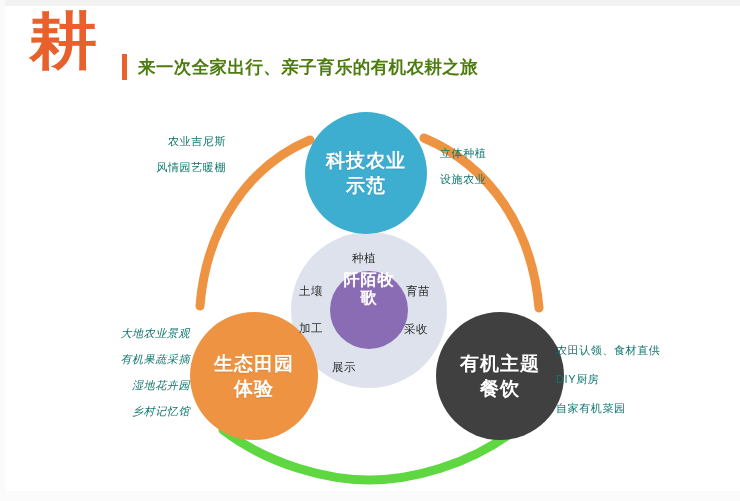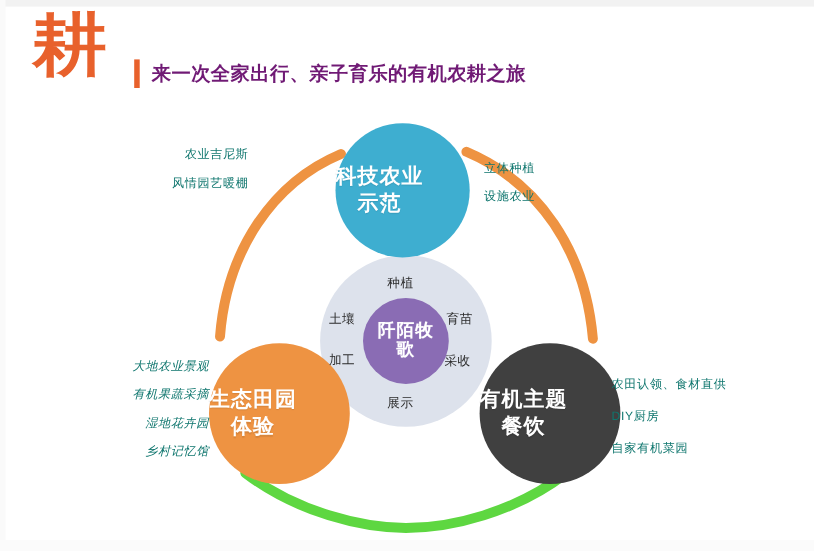--- a/index.html
+++ b/index.html
@@ -70,21 +70,21 @@
     width: 5px;
     height: 26px;
     background: #e8612c;
   }
   .title-text {
     position: absolute;
     left: 108px;
     top: 42px;
     font-size: 17.5px;
     font-weight: bold;
-    color: #701a75;
+    color: #4d7c0f;
     letter-spacing: 0.4px;
     white-space: nowrap;
     line-height: 22px;
   }
 
   
   .diagram {
     position: absolute;
     left: 0;
     top: 88px;
@@ -96,21 +96,21 @@
     left: 0;
     top: 0;
   }
 
   
   .lobe {
     position: absolute;
     border-radius: 50%;
     display: flex;
     align-items: center;
-    justify-content: flex-start;
+    justify-content: center;
     text-align: center;
     color: #ffffff;
     font-weight: bold;
     font-size: 19px;
     line-height: 25px;
     letter-spacing: 1px;
     text-shadow: 0 1px 1px rgba(0,0,0,0.10);
   }
   .lobe-top {
     left: 305px;
@@ -149,21 +149,21 @@
   
   .core {
     position: absolute;
     left: 330px;
     top: 183px;
     width: 78px;
     height: 78px;
     border-radius: 50%;
     background: #8a6cb4;
     display: flex;
-    align-items: center;
+    align-items: flex-start;
     justify-content: center;
   }
   .core-text {
     width: 52px;
     text-align: center;
     color: #ffffff;
     font-weight: bold;
     font-size: 16px;
     line-height: 18px;
     letter-spacing: 1px;
@@ -177,21 +177,21 @@
     position: absolute;
     font-size: 11.5px;
     color: #2b2b2b;
     line-height: 14px;
     white-space: nowrap;
     letter-spacing: 0.5px;
   }
   .proc-zhongzhi { left: 352px; top: 163px; }
   .proc-yumiao   { left: 406px; top: 196px; }
   .proc-caishou  { left: 404px; top: 234px; }
-  .proc-zhanshi  { left: 352px; top: 272px; }
+  .proc-zhanshi  { left: 332px; top: 272px; }
   .proc-jiagong  { left: 299px; top: 233px; }
   .proc-turang   { left: 299px; top: 196px; }
 
   
   .notes {
     position: absolute;
     font-size: 11px;
     color: #0f766e;
     line-height: 26px;
     letter-spacing: 0.6px;

